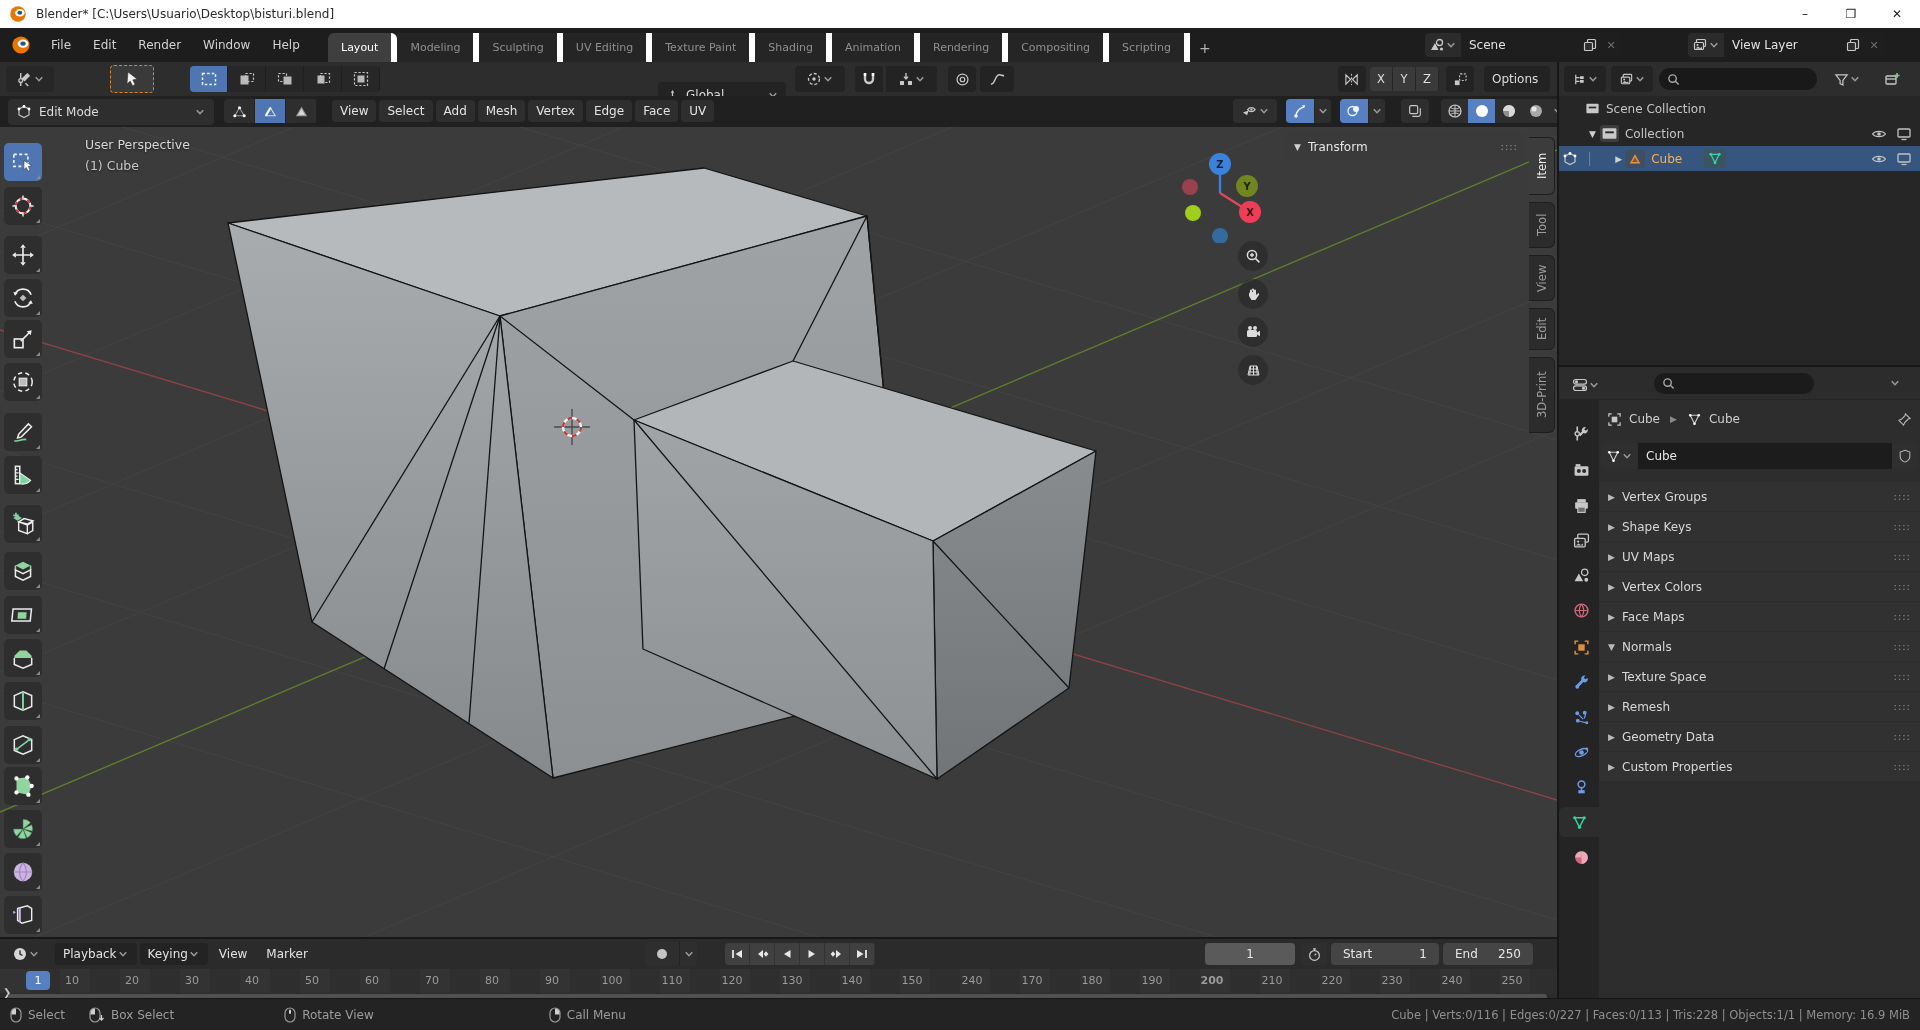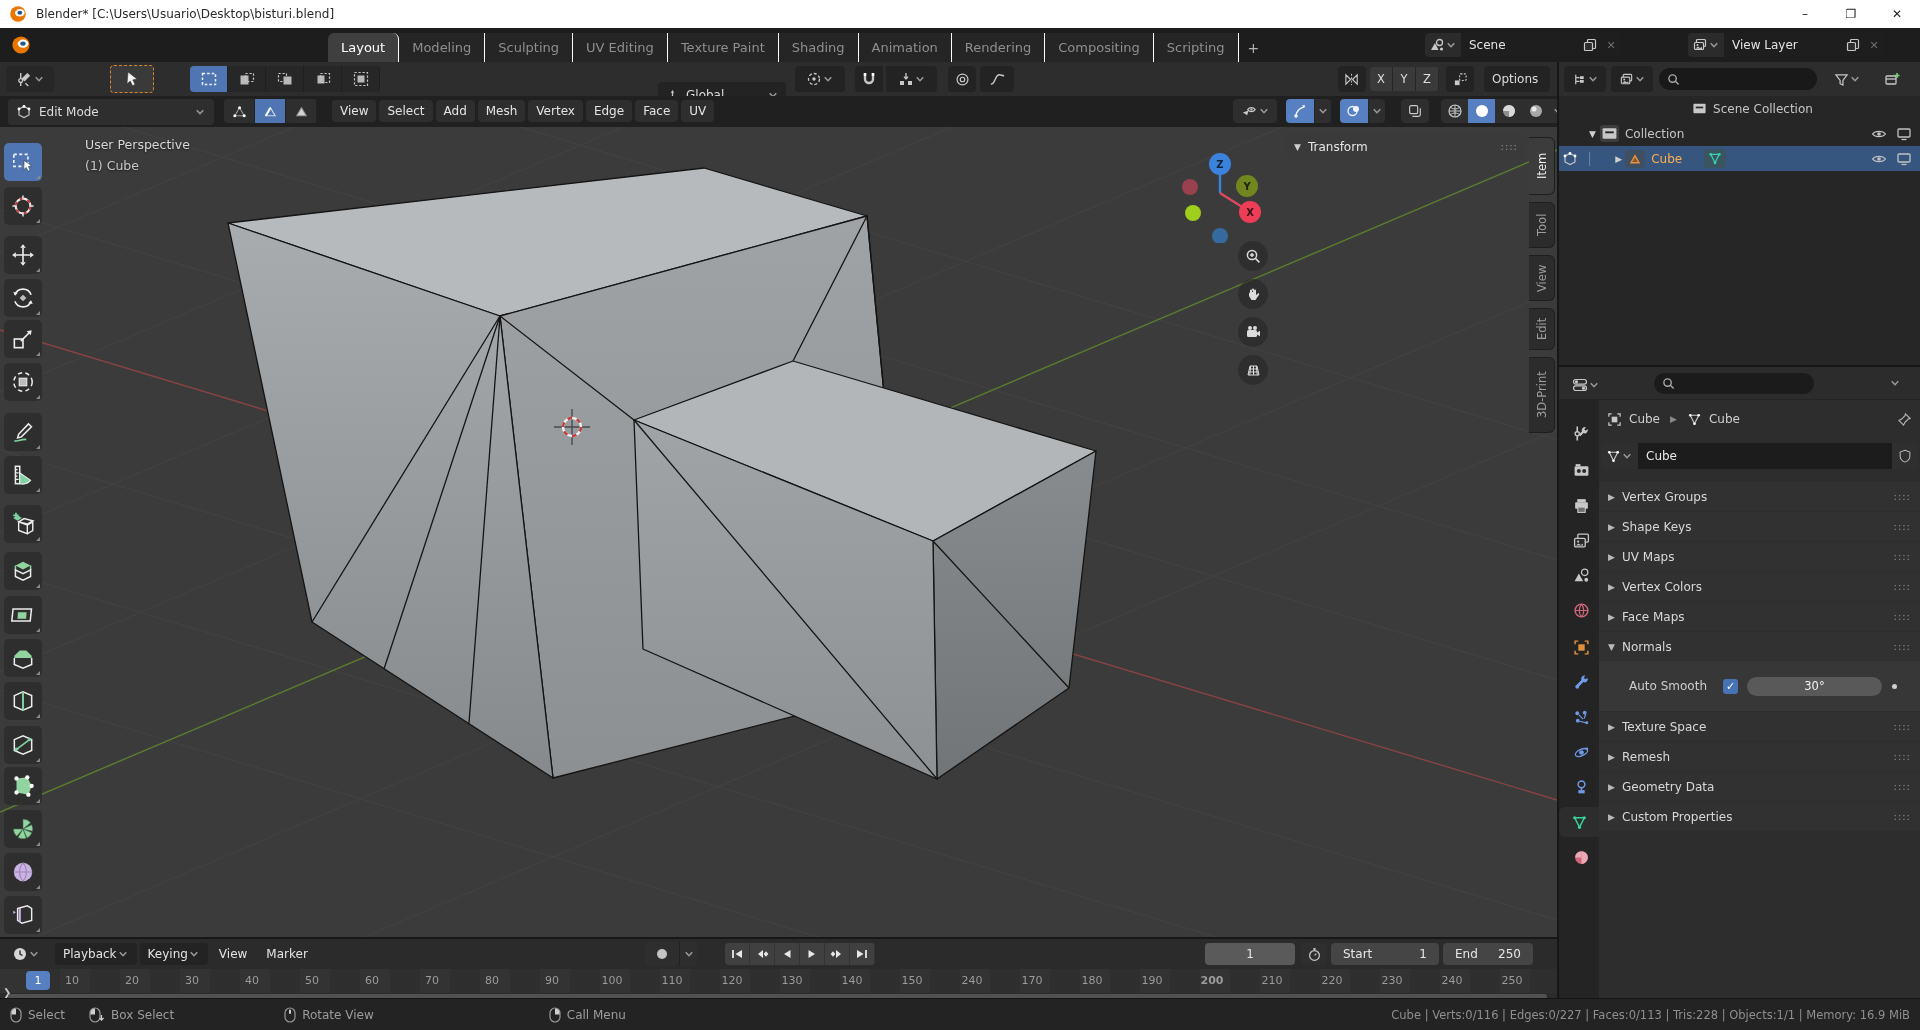--- a/index.html
+++ b/index.html
@@ -16,21 +16,21 @@
   #titlebar .t { margin-left:9px; font-size:12px; color:#2a2a2a; }
   #win-controls { position:absolute; right:0; top:0; height:28px; display:flex; }
   #win-controls .wbtn { width:46px; height:28px; display:flex; align-items:center; justify-content:center; color:#222; font-size:12px; }
 
   
   #topbar { left:0; top:28px; width:1920px; height:34px; background:#1d1d1d; }
   #topbar .logo { position:absolute; left:11px; top:7px; width:20px; height:20px; }
   #menubar { position:absolute; left:40px; top:0; height:34px; display:flex; align-items:center; }
   #menubar .mi { padding:4px 11px; color:#d2d2d2; border-radius:4px; }
   #workspaces { position:absolute; left:328px; top:5px; height:29px; display:flex; align-items:flex-end; }
-  .wtab { height:29px; display:flex; align-items:center; padding:0 13px; background:#252525; color:#8f8f8f; border-right:1px solid #ffffff; font-size:13px; }
+  .wtab { height:29px; display:flex; align-items:center; padding:0 13px; background:#252525; color:#8f8f8f; border-right:6px solid #ffffff; font-size:11px; }
   .wtab.first { border-radius:6px 0 0 0; }
   .wtab.active { background:#3f3f3f; color:#ffffff; border-radius:6px 6px 0 0; }
   .wtab.plus { background:transparent; color:#b4b4b4; border:none; padding:0 9px; font-size:14px; }
   .id-cluster { position:absolute; top:5px; height:24px; display:flex; align-items:center; }
   .id-cluster .icobtn { height:24px; padding:0 4px; background:#2b2b2b; border-radius:4px 0 0 4px; display:flex; align-items:center; }
   .id-cluster .fld { height:24px; background:#1e1e1e; color:#e2e2e2; display:flex; align-items:center; padding:0 8px; }
   .id-cluster .cbtn { height:24px; width:22px; background:#1e1e1e; display:flex; align-items:center; justify-content:center; }
   .id-cluster .xbtn { height:24px; width:20px; background:#1e1e1e; border-radius:0 4px 4px 0; color:#6e6e6e; display:flex; align-items:center; justify-content:center; font-size:11px; }
 
   
@@ -66,21 +66,21 @@
   #tpanel .bd { background:rgba(43,43,43,.85); height:33px; display:flex; align-items:center; padding:0 12px; color:#cccccc; }
   .dragdots { margin-left:auto; color:#909090; letter-spacing:1px; font-size:10px; }
   .disc { font-size:9px; margin-right:7px; color:#cfcfcf; }
 
   
   .stab { position:absolute; left:1529px; width:26px; background:#2c2c2c; border:1px solid #1e1e1e; border-right:none; border-radius:6px 0 0 6px; color:#9d9d9d; display:flex; align-items:center; justify-content:center; writing-mode:vertical-rl; transform:rotate(180deg); font-size:11.5px; }
   .stab.on { background:#3c3c3c; color:#ececec; }
 
   
   #outliner { left:1559px; top:96px; width:361px; height:269px; background:#262626; }
-  .orow { height:25px; display:flex; align-items:center; color:#c6c6c6;justify-content:center; }
+  .orow { height:25px; display:flex; align-items:center; color:#c6c6c6; }
   .orow.sel { background:#36557f; color:#eaeaea; }
   .oname { margin-left:6px; }
   .orow .right-icons { margin-left:auto; margin-right:8px; display:flex; gap:9px; }
 
   
   #properties { left:1559px; top:365px; width:361px; height:633px; background:#2d2d2d; border-top:2px solid #171717; }
   #prop-header { position:absolute; left:0; top:0; width:361px; height:33px; background:#2c2c2c; border-bottom:1px solid #242424; }
   #prop-tabs { position:absolute; left:0; top:33px; width:40px; height:600px; background:#242424; }
   .ptab { position:absolute; left:4px; width:36px; height:30px; display:flex; align-items:center; justify-content:center; }
   .ptab.on { left:0; width:40px; background:#2d2d2d; border-radius:6px 0 0 6px; }
@@ -135,20 +135,27 @@
 
 <div id="topbar" class="abs">
   <span class="logo ico">
       <svg viewBox="0 0 20 20">
         <circle cx="10" cy="10" r="8.6" fill="#ea7600"></circle>
         <ellipse cx="12" cy="8.6" rx="5.4" ry="4.2" fill="#fff"></ellipse>
         <ellipse cx="12" cy="8.6" rx="2.7" ry="2.2" fill="#265787"></ellipse>
         <path d="M2 11c2-3 5-5 8-5l-7-2z" fill="#ea7600"></path>
       </svg>
     </span>
+  <div id="menubar">
+      <div class="mi">File</div>
+      <div class="mi">Edit</div>
+      <div class="mi">Render</div>
+      <div class="mi">Window</div>
+      <div class="mi">Help</div>
+    </div>
   <div id="workspaces">
       <div class="wtab first active">Layout</div>
       <div class="wtab">Modeling</div>
       <div class="wtab">Sculpting</div>
       <div class="wtab">UV Editing</div>
       <div class="wtab">Texture Paint</div>
       <div class="wtab">Shading</div>
       <div class="wtab">Animation</div>
       <div class="wtab">Rendering</div>
       <div class="wtab">Compositing</div>
@@ -1187,26 +1194,20 @@
         <div class="sect">
           <span class="arrow">▶</span>
           <span>Face Maps</span>
           <span class="dragdots">::::</span>
         </div>
         <div class="sect">
           <span class="arrow">▼</span>
           <span>Normals</span>
           <span class="dragdots">::::</span>
         </div>
-  <div id="normals-body">
-    <span style="width:108px;text-align:right;color:#cdcdcd">Auto Smooth</span>
-    <span class="checkbox" style="margin-left:16px">✓</span>
-    <div class="valslider" style="margin-left:9px">30°</div>
-    <span style="width:5px;height:5px;border-radius:50%;background:#cfcfcf;margin-left:10px"></span>
-  </div>
 <div class="sect">
           <span class="arrow">▶</span>
           <span>Texture Space</span>
           <span class="dragdots">::::</span>
         </div>
         <div class="sect">
           <span class="arrow">▶</span>
           <span>Remesh</span>
           <span class="dragdots">::::</span>
         </div>

